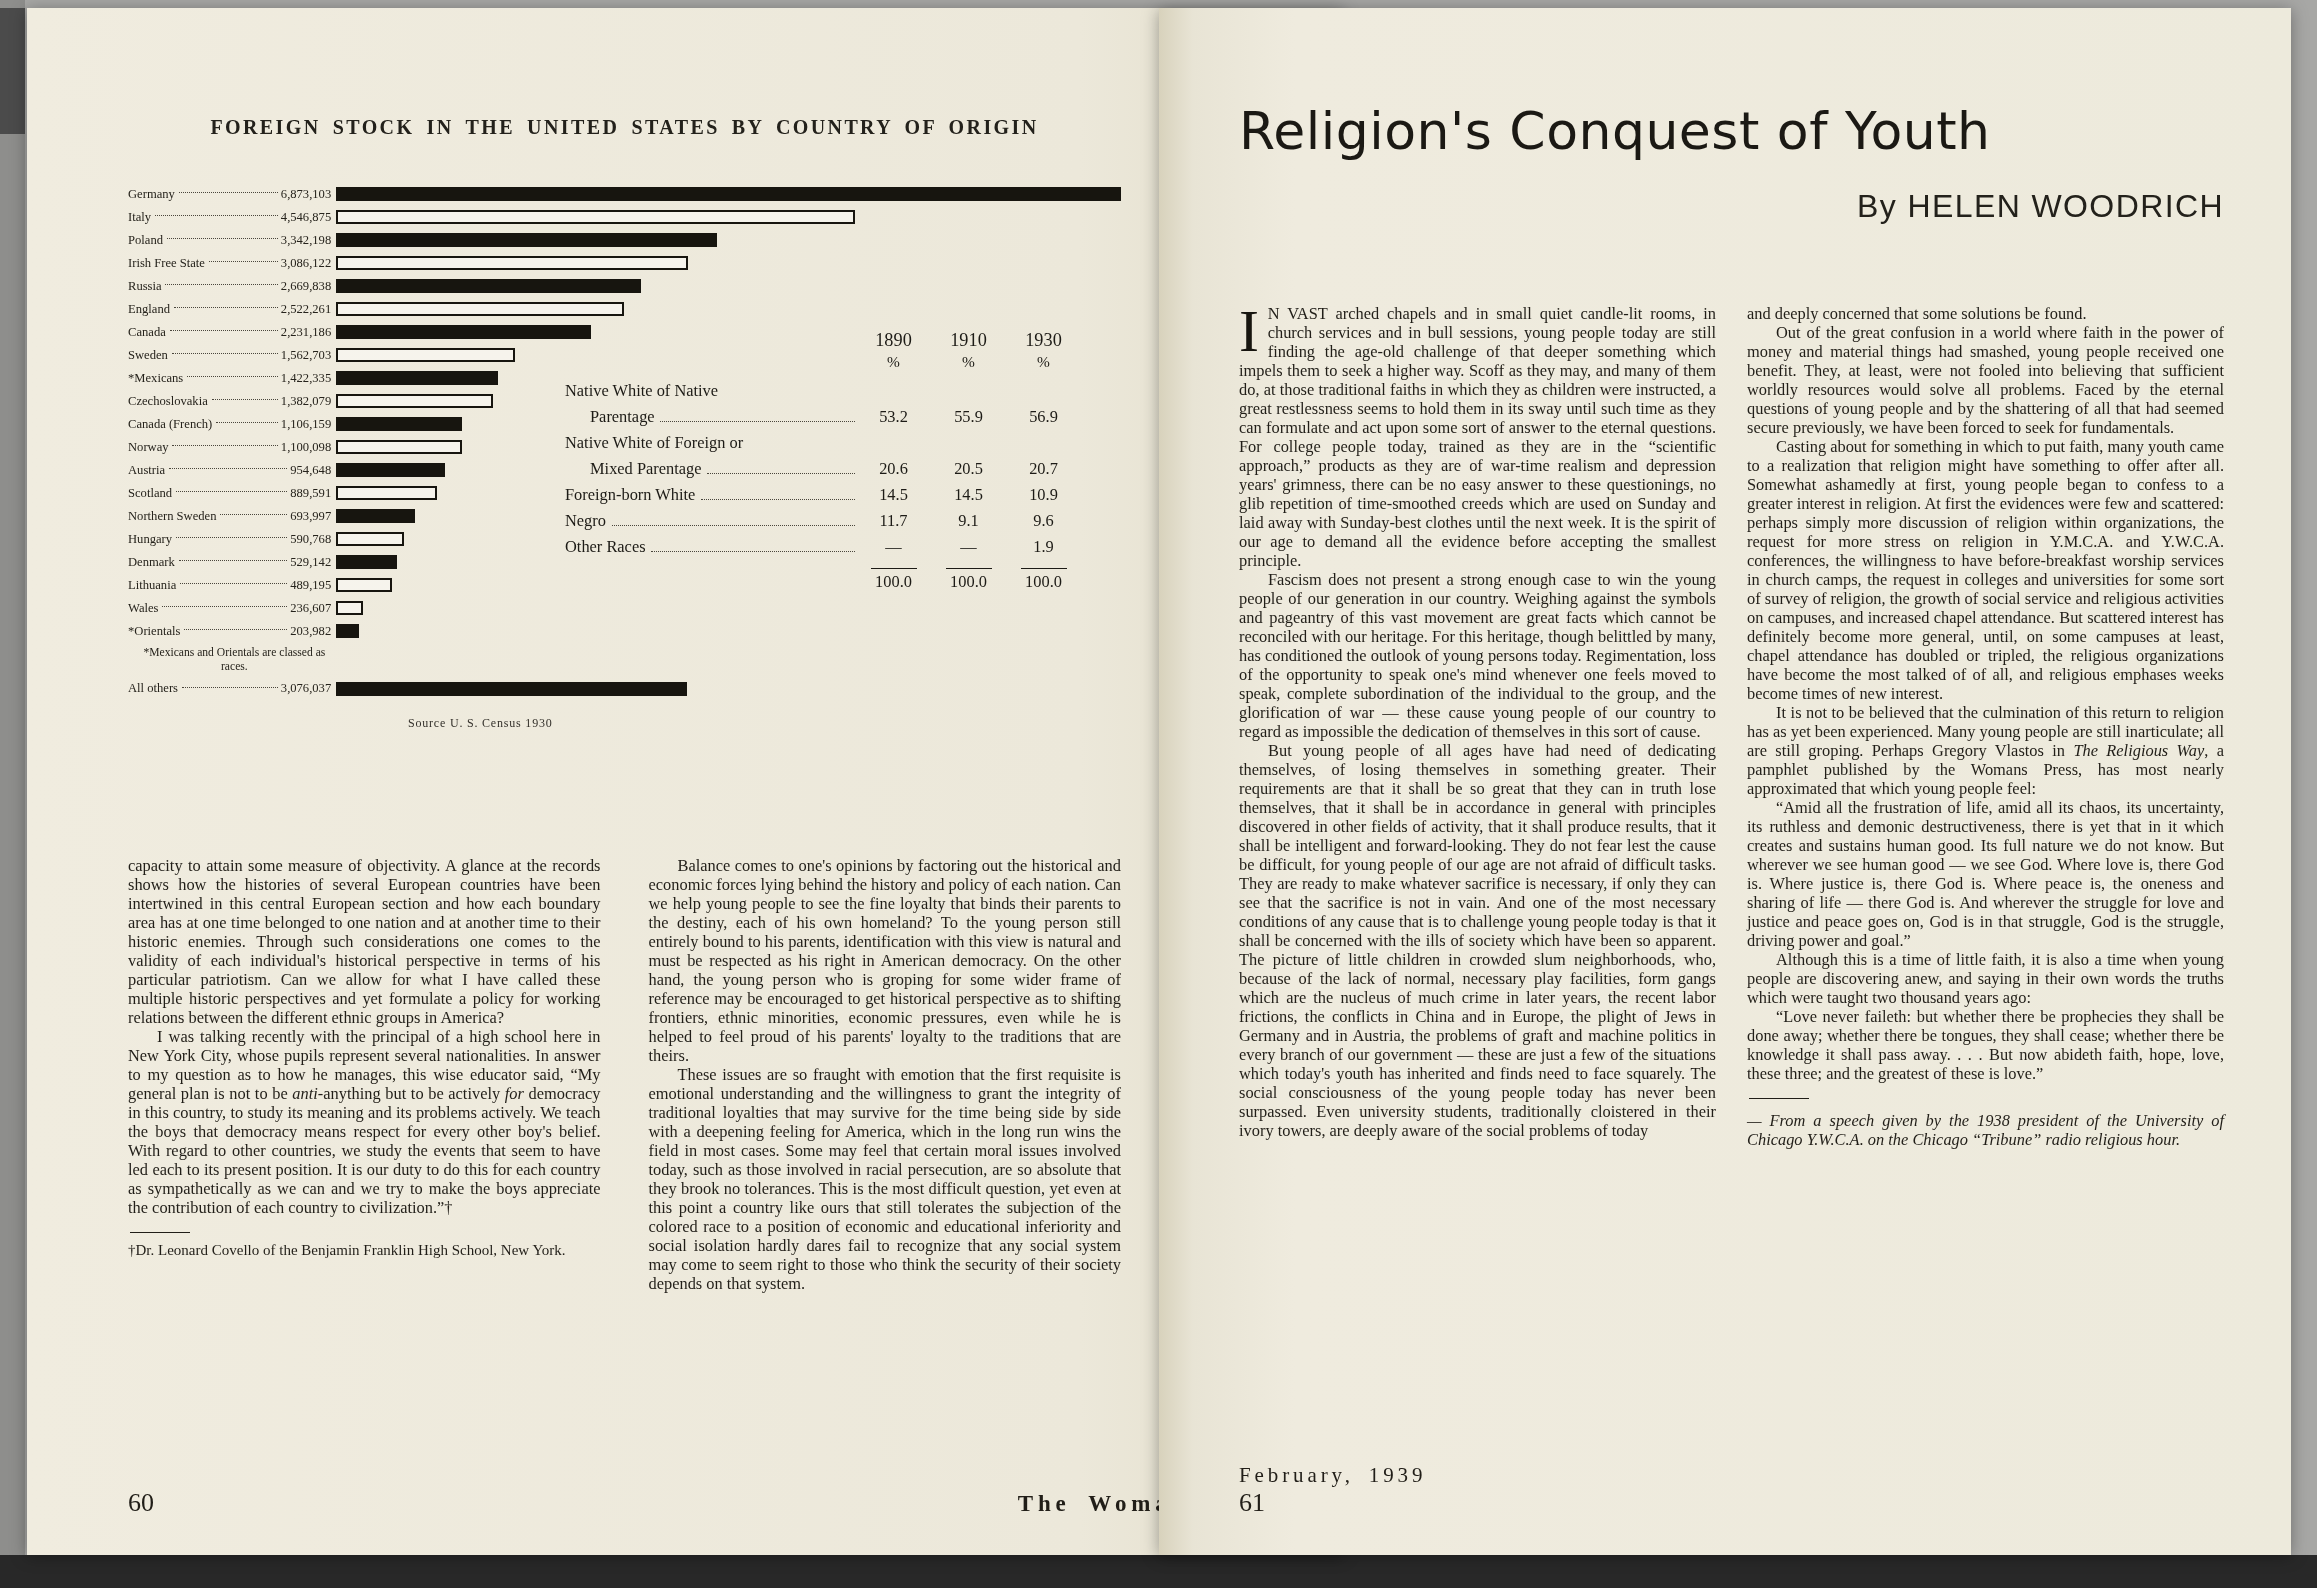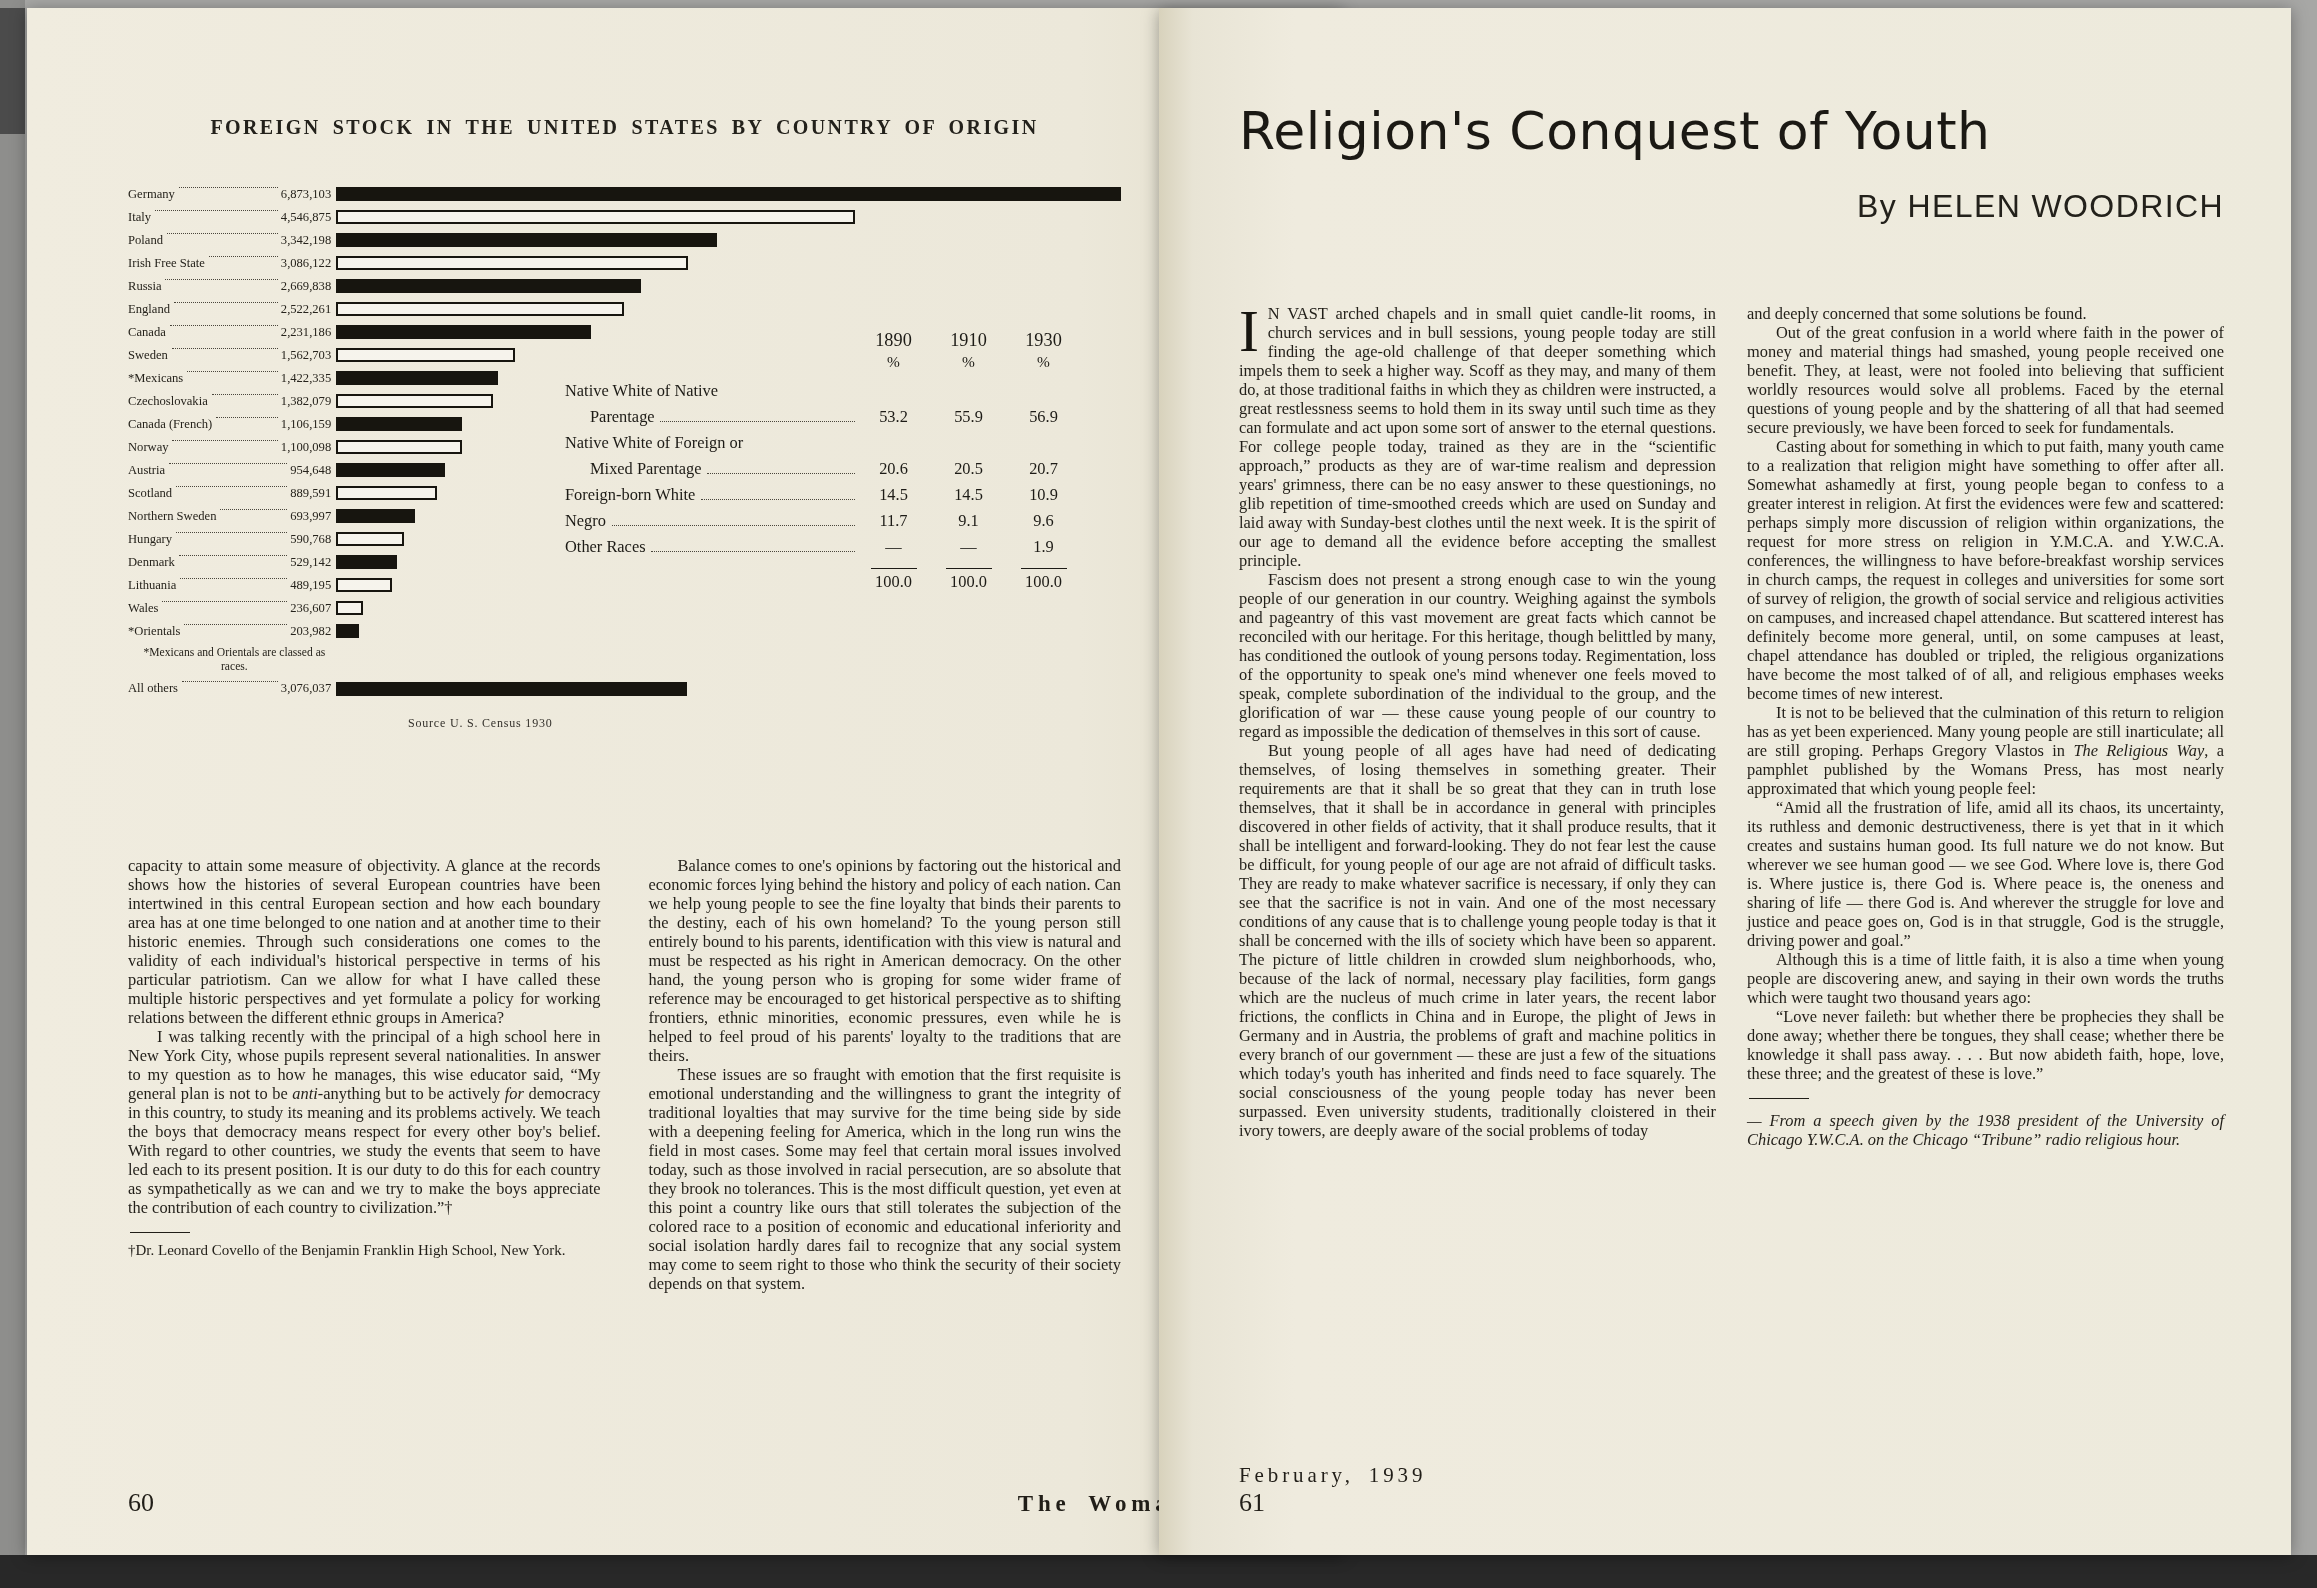--- a/index.html
+++ b/index.html
@@ -24,21 +24,21 @@
   .page-inner{position:relative;width:100%;height:100%;}
 
   
   .chart-block{position:absolute;left:101px;top:108px;width:993px;}
   .chart-title{
     text-align:center;font-size:20px;letter-spacing:2.4px;word-spacing:4.8px;
     font-weight:600;color:#23211b;
   }
   .chart-rows{margin-top:44px;}
   .chart-row{display:flex;align-items:center;height:23px;}
-  .cr-labelwrap{width:208px;flex:none;display:flex;align-items:flex-start;font-size:12.6px;box-sizing:border-box;padding-right:4.8px;color:#26231c;}
+  .cr-labelwrap{width:208px;flex:none;display:flex;align-items:center;font-size:12.6px;box-sizing:border-box;padding-right:4.8px;color:#26231c;}
   .cr-leader{flex:1;border-bottom:1.9px dotted #4a463c;margin:0 2.9px 2.9px 3.9px;min-width:7.7px;}
   .cr-bar{height:14.5px;flex:none;box-sizing:border-box;}
   .cr-bar.black{background:#17150f;}
   .cr-bar.white{background:rgba(255,255,255,0.45);border:2.4px solid #17150f;}
   .chart-note{
     width:205px;font-size:11.6px;line-height:14.5px;padding:2.9px 5.8px 2.9px 13.5px;
     box-sizing:border-box;text-align:center;color:#26231c;
   }
   .chart-source{margin-top:15.4px;margin-left:280px;font-size:12px;letter-spacing:0.8px;color:#33302a;}
 

